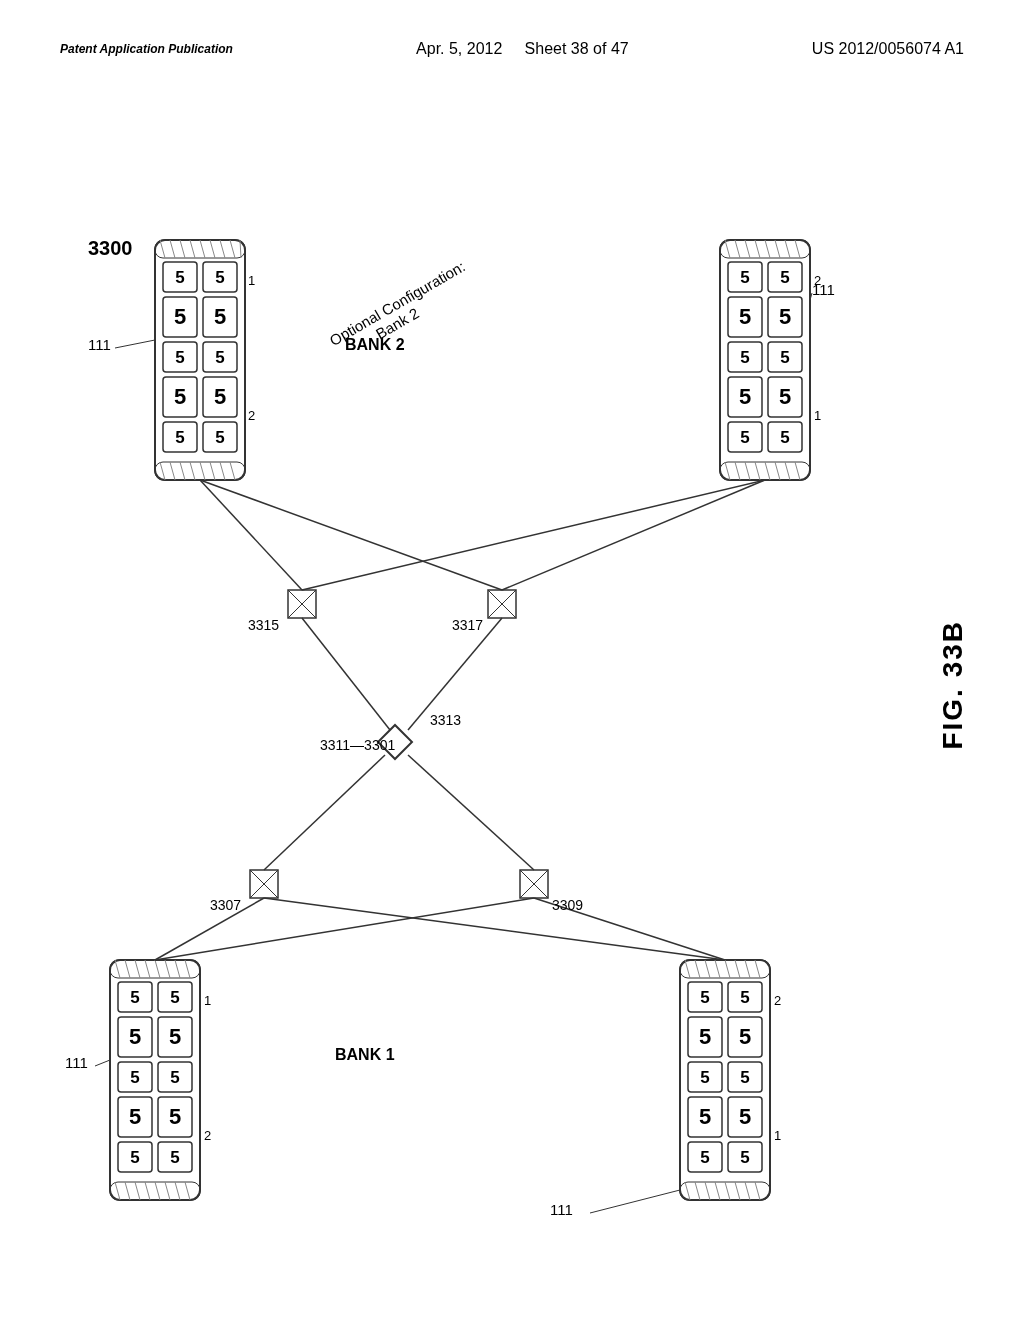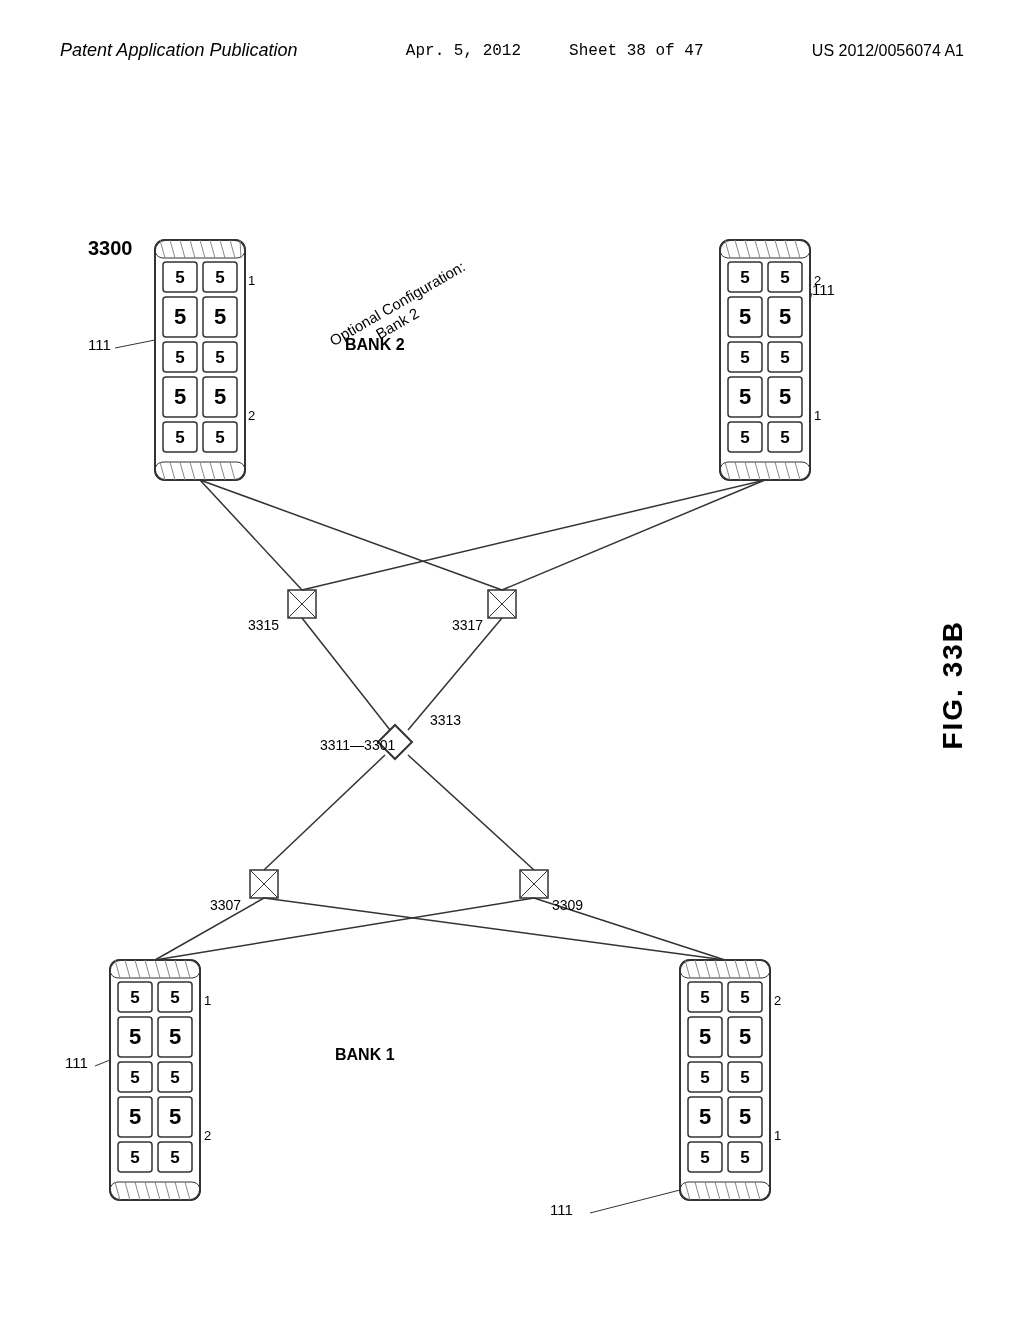--- a/index.html
+++ b/index.html
@@ -21,28 +21,27 @@
       position: absolute;
       top: 40px;
       left: 0;
       right: 0;
       display: flex;
       justify-content: space-between;
       align-items: center;
       padding: 0 60px;
     }
     .header-title {
-      font-size: 18px;
-      font-weight: normal;
+      font-size: 12px;
+      font-weight: bold;
       font-style: italic;
     }
     .header-center {
       font-size: 16px;
       text-align: center;
-      font-family: Liberation Mono, monospace;
     }
     .header-right {
       font-size: 16px;
     }
     .figure-label {
       position: absolute;
       right: 55px;
       top: 620px;
       font-size: 28px;
       font-weight: bold;

